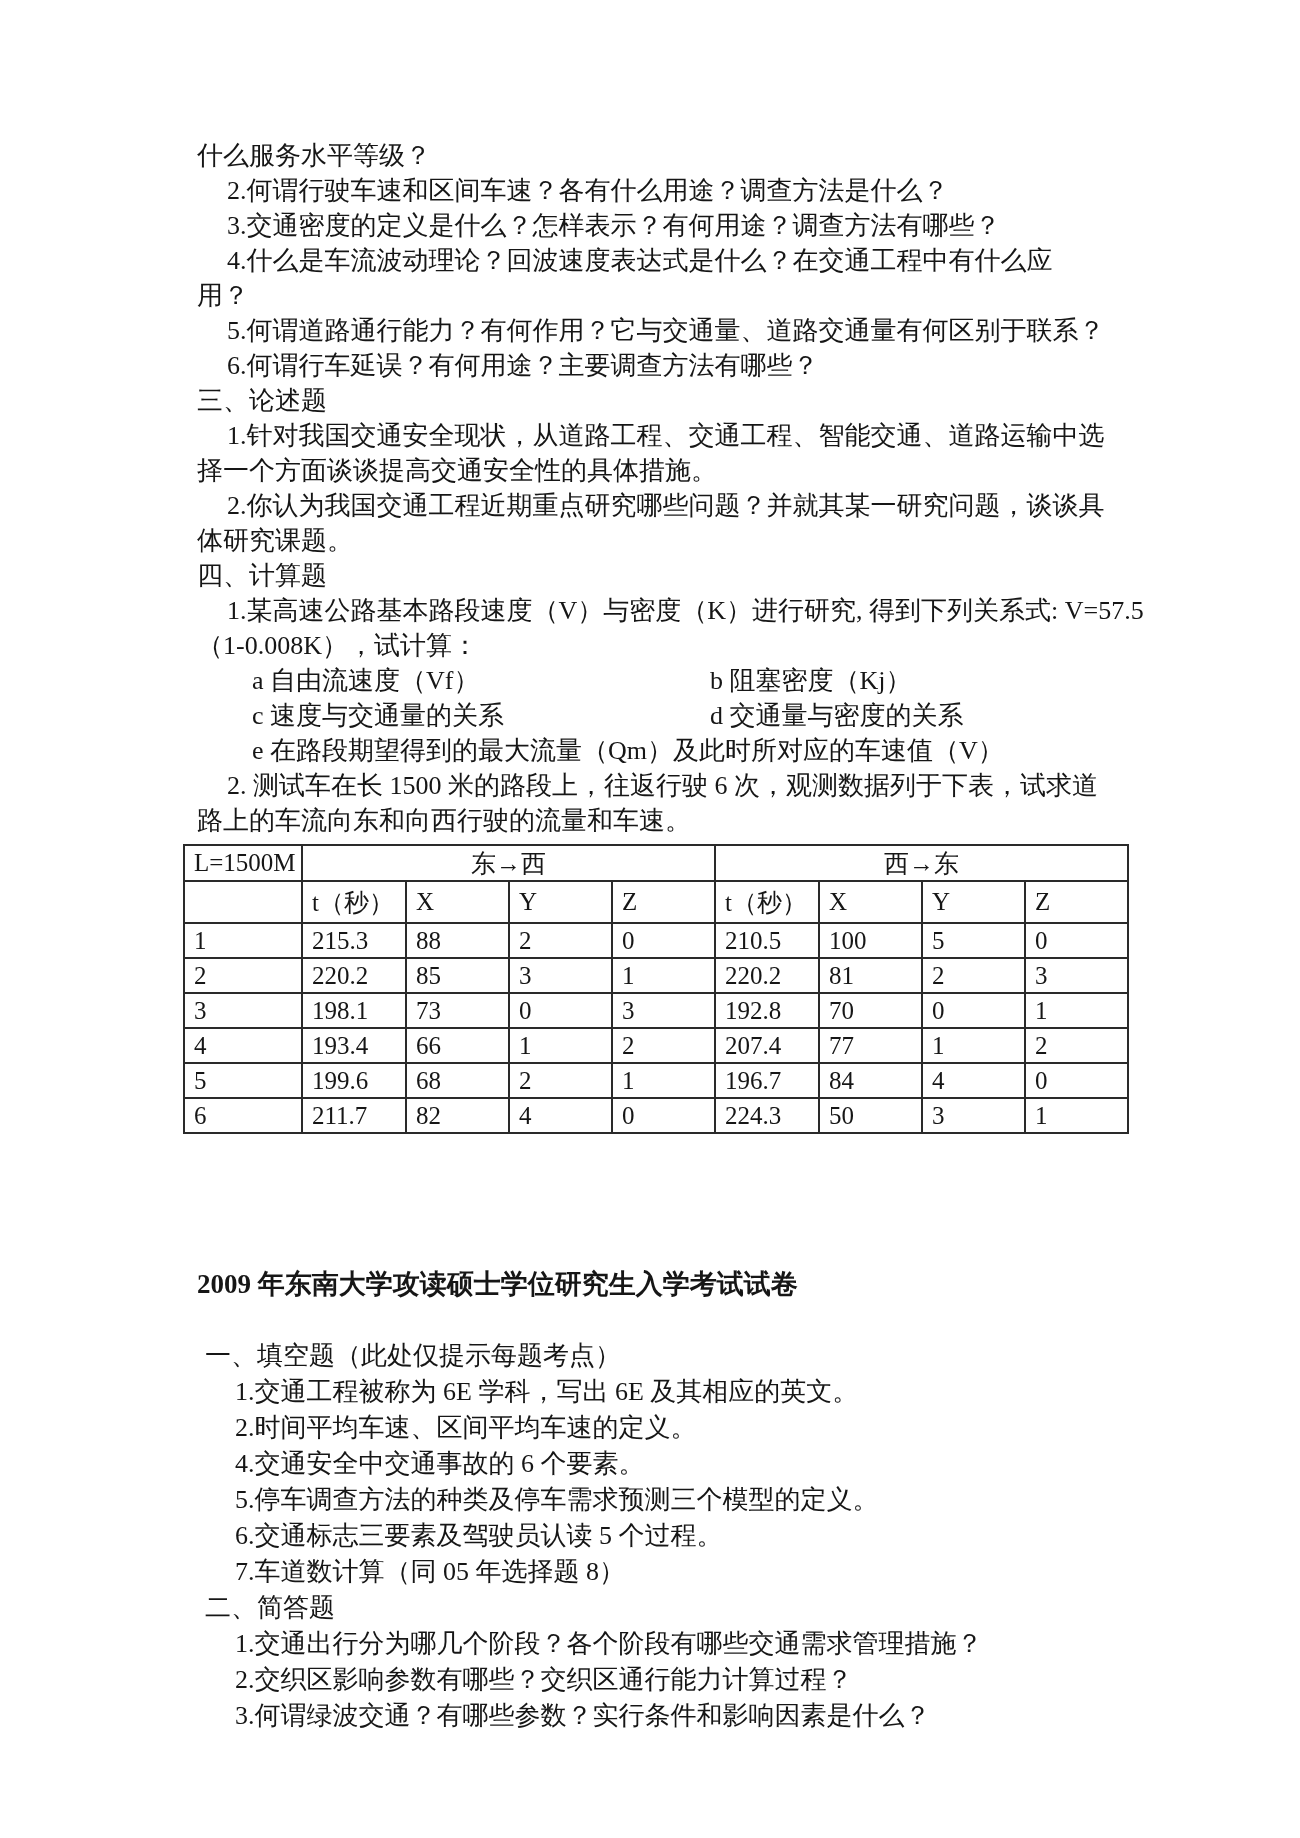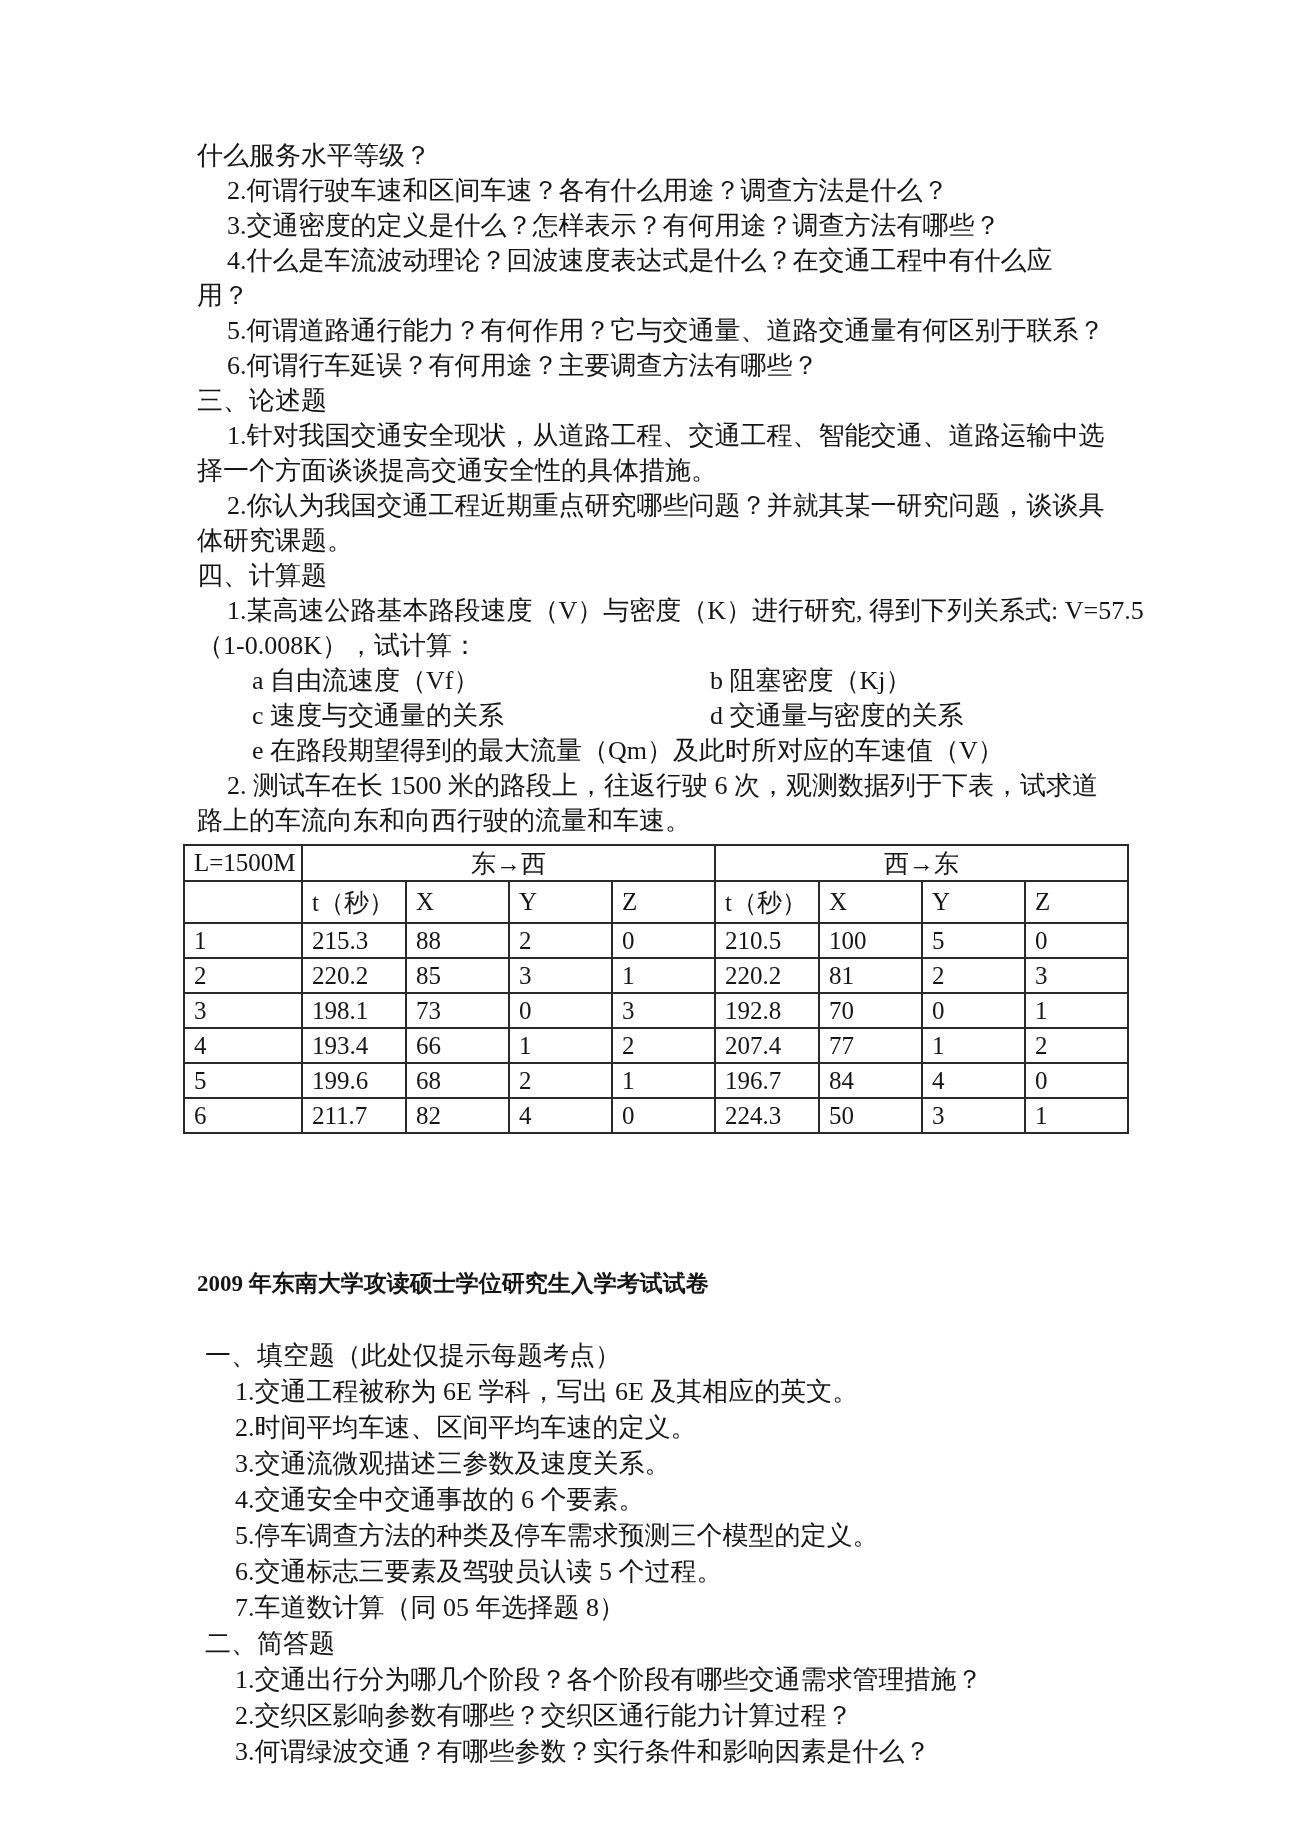--- a/index.html
+++ b/index.html
@@ -49,21 +49,21 @@
     overflow: hidden;
     white-space: nowrap;
   }
   table.obs tr.group-row    { height: 36px; }
   table.obs tr.subhead-row  { height: 42px; }
   table.obs tbody tr        { height: 35px; }
   table.obs th.group-th     { text-align: center; }
 
   .exam-title {
     margin: 128px 0 0 0;
-    font-size: 23px;
+    font-size: 27px;
     line-height: 44px;
     font-weight: bold;
     white-space: nowrap;
   }
   #sec2 { margin-top: 32px; margin-left: 8px; }
 </style>
 </head>
 <body>
 
 <div class="page">
@@ -191,21 +191,20 @@
           </tr>
         </tbody>
     </table>
 
     <h1 class="exam-title">2009 年东南大学攻读硕士学位研究生入学考试试卷</h1>
 
     <div id="sec2" class="text-block">
         <div class="line indent-0">一、填空题（此处仅提示每题考点）</div>
         <div class="line indent-1">1.交通工程被称为 6E 学科，写出 6E 及其相应的英文。</div>
         <div class="line indent-1">2.时间平均车速、区间平均车速的定义。</div>
-        <div class="line indent-1">3.交通流微观描述三参数及速度关系。</div>
         <div class="line indent-1">4.交通安全中交通事故的 6 个要素。</div>
         <div class="line indent-1">5.停车调查方法的种类及停车需求预测三个模型的定义。</div>
         <div class="line indent-1">6.交通标志三要素及驾驶员认读 5 个过程。</div>
         <div class="line indent-1">7.车道数计算（同 05 年选择题 8）</div>
         <div class="line indent-0">二、简答题</div>
         <div class="line indent-1">1.交通出行分为哪几个阶段？各个阶段有哪些交通需求管理措施？</div>
         <div class="line indent-1">2.交织区影响参数有哪些？交织区通行能力计算过程？</div>
         <div class="line indent-1">3.何谓绿波交通？有哪些参数？实行条件和影响因素是什么？</div>
       </div>
 

